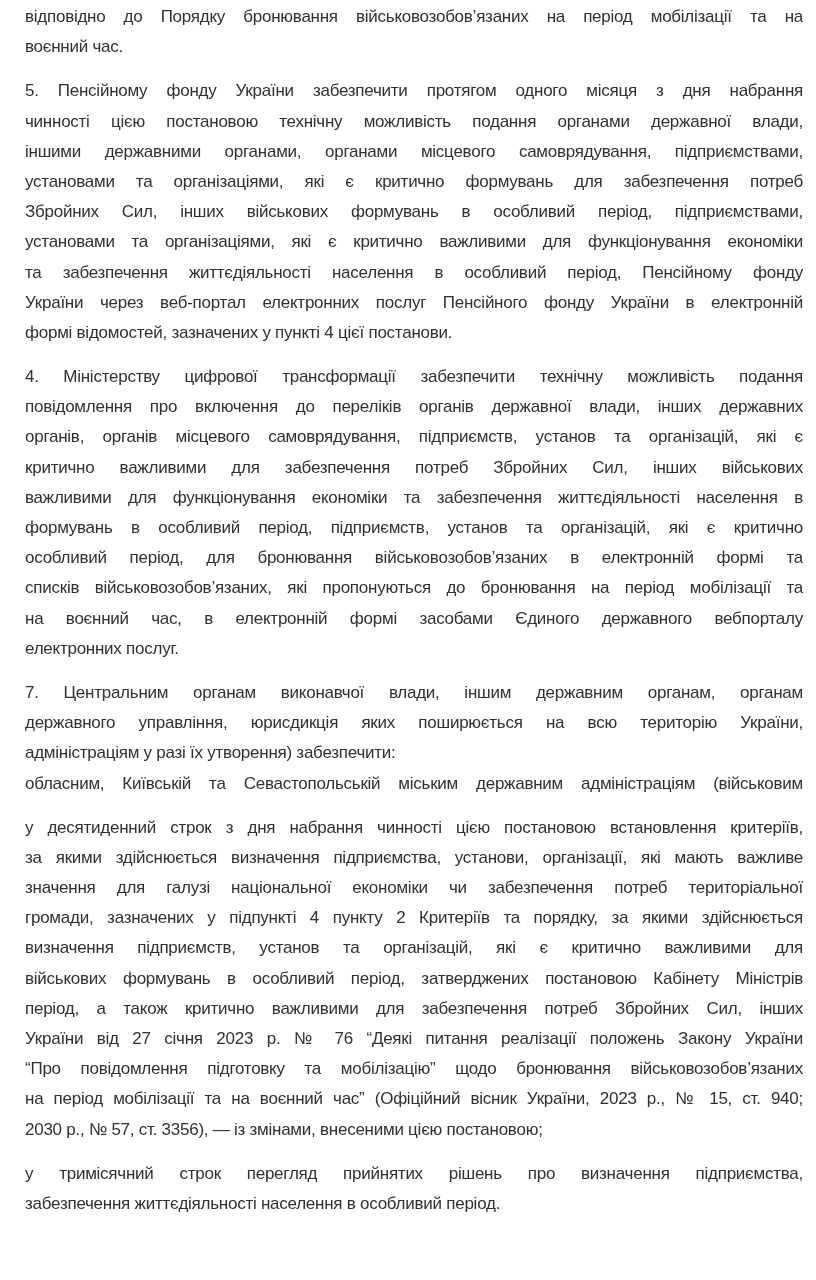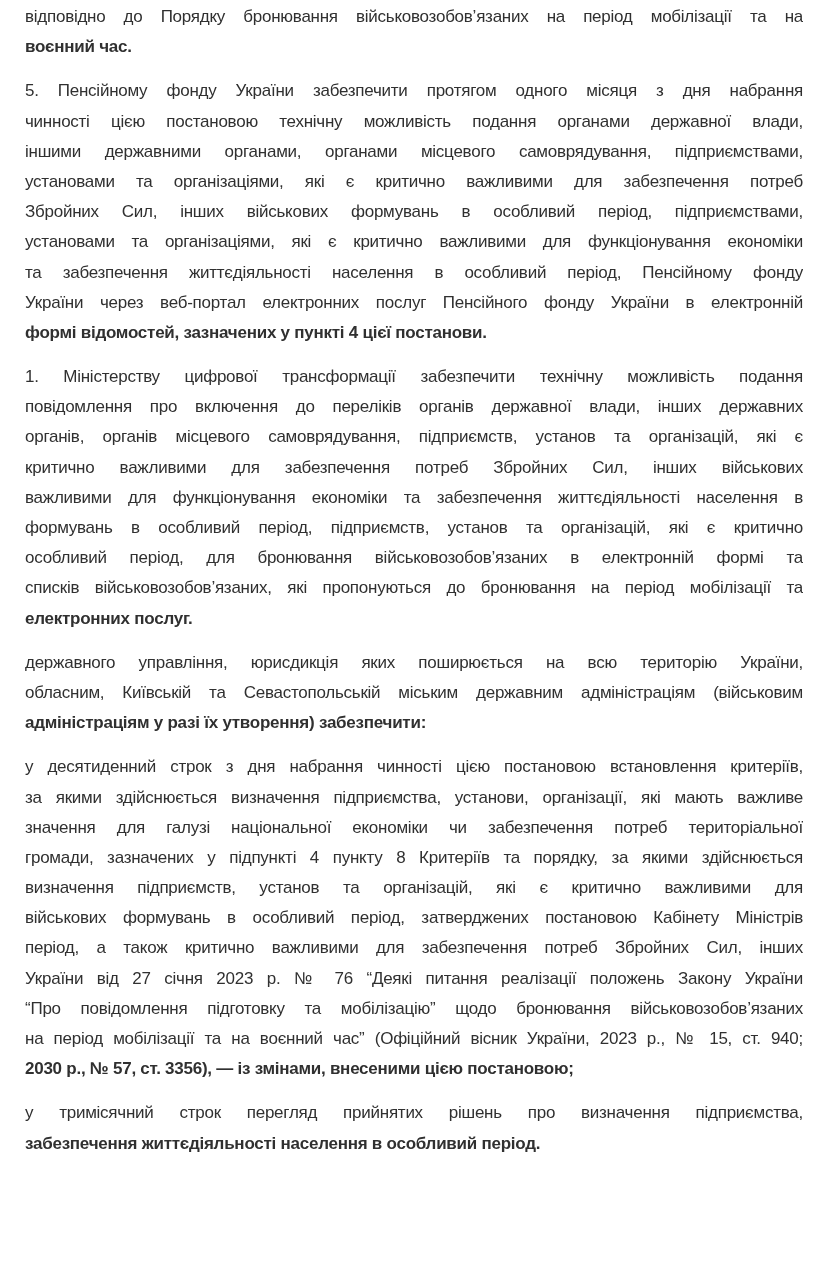--- a/index.html
+++ b/index.html
@@ -32,64 +32,65 @@
   .line {
     height: 30.2px;
     line-height: 30.2px;
     overflow: hidden;
     text-align: justify;
     text-align-last: justify;
   }
   .line.last {
     text-align: left;
     text-align-last: left;
-    font-weight: bold;
   }
 </style>
 </head>
 <body>
 
 <div class="page">
   <div id="text-content">
       <div class="para">
         <div class="line">відповідно до Порядку бронювання військовозобов’язаних на період мобілізації та на</div>
         <div class="line last">воєнний час.</div>
       </div>
       <div class="para">
         <div class="line">5. Пенсійному фонду України забезпечити протягом одного місяця з дня набрання</div>
         <div class="line">чинності цією постановою технічну можливість подання органами державної влади,</div>
         <div class="line">іншими державними органами, органами місцевого самоврядування, підприємствами,</div>
-        <div class="line">установами та організаціями, які є критично важливими для забезпечення потреб</div>
+        <div class="line">установами та організаціями, які є критично формувань для забезпечення потреб</div>
         <div class="line">Збройних Сил, інших військових формувань в особливий період, підприємствами,</div>
         <div class="line">установами та організаціями, які є критично важливими для функціонування економіки</div>
         <div class="line">та забезпечення життєдіяльності населення в особливий період, Пенсійному фонду</div>
         <div class="line">України через веб-портал електронних послуг Пенсійного фонду України в електронній</div>
         <div class="line last">формі відомостей, зазначених у пункті 4 цієї постанови.</div>
       </div>
       <div class="para">
-        <div class="line">1. Міністерству цифрової трансформації забезпечити технічну можливість подання</div>
+        <div class="line">4. Міністерству цифрової трансформації забезпечити технічну можливість подання</div>
         <div class="line">повідомлення про включення до переліків органів державної влади, інших державних</div>
         <div class="line">органів, органів місцевого самоврядування, підприємств, установ та організацій, які є</div>
         <div class="line">критично важливими для забезпечення потреб Збройних Сил, інших військових</div>
         <div class="line">важливими для функціонування економіки та забезпечення життєдіяльності населення в</div>
         <div class="line">формувань в особливий період, підприємств, установ та організацій, які є критично</div>
         <div class="line">особливий період, для бронювання військовозобов’язаних в електронній формі та</div>
         <div class="line">списків військовозобов’язаних, які пропонуються до бронювання на період мобілізації та</div>
+        <div class="line">на воєнний час, в електронній формі засобами Єдиного державного вебпорталу</div>
         <div class="line last">електронних послуг.</div>
       </div>
       <div class="para">
+        <div class="line">7. Центральним органам виконавчої влади, іншим державним органам, органам</div>
         <div class="line">державного управління, юрисдикція яких поширюється на всю територію України,</div>
+        <div class="line last">адміністраціям у разі їх утворення) забезпечити:</div>
         <div class="line">обласним, Київській та Севастопольській міським державним адміністраціям (військовим</div>
-        <div class="line last">адміністраціям у разі їх утворення) забезпечити:</div>
       </div>
       <div class="para">
         <div class="line">у десятиденний строк з дня набрання чинності цією постановою встановлення критеріїв,</div>
         <div class="line">за якими здійснюється визначення підприємства, установи, організації, які мають важливе</div>
         <div class="line">значення для галузі національної економіки чи забезпечення потреб територіальної</div>
-        <div class="line">громади, зазначених у підпункті 4 пункту 8 Критеріїв та порядку, за якими здійснюється</div>
+        <div class="line">громади, зазначених у підпункті 4 пункту 2 Критеріїв та порядку, за якими здійснюється</div>
         <div class="line">визначення підприємств, установ та організацій, які є критично важливими для</div>
         <div class="line">військових формувань в особливий період, затверджених постановою Кабінету Міністрів</div>
         <div class="line">період, а також критично важливими для забезпечення потреб Збройних Сил, інших</div>
         <div class="line">України від 27 січня 2023 р. № 76 “Деякі питання реалізації положень Закону України</div>
         <div class="line">“Про повідомлення підготовку та мобілізацію” щодо бронювання військовозобов’язаних</div>
         <div class="line">на період мобілізації та на воєнний час” (Офіційний вісник України, 2023 р., № 15, ст. 940;</div>
         <div class="line last">2030 р., № 57, ст. 3356), — із змінами, внесеними цією постановою;</div>
       </div>
       <div class="para">
         <div class="line">у тримісячний строк перегляд прийнятих рішень про визначення підприємства,</div>

